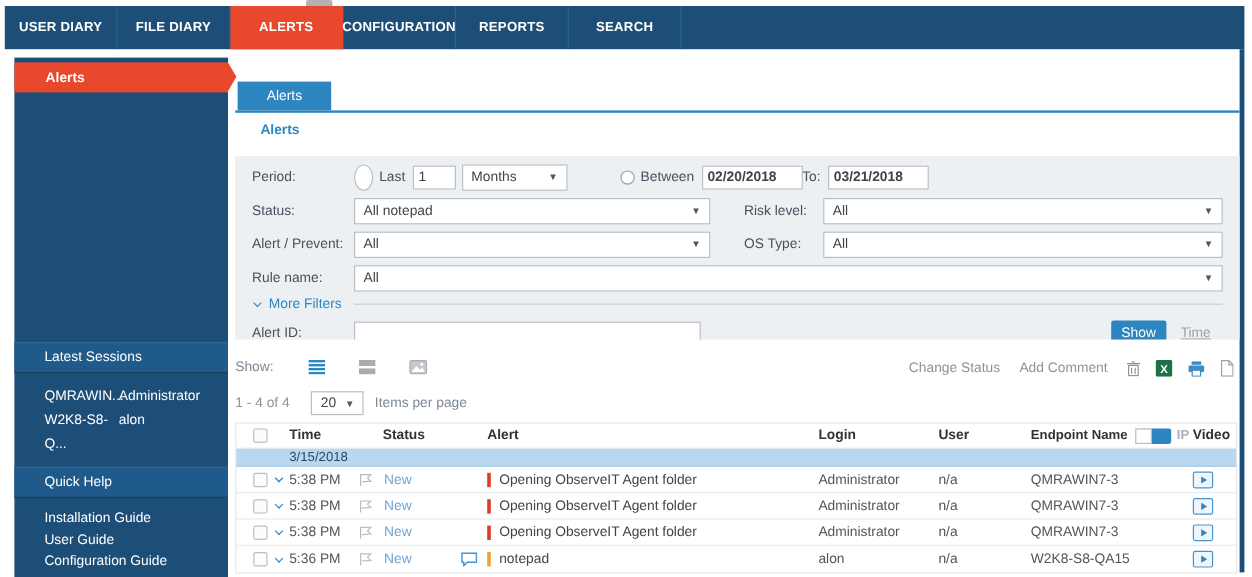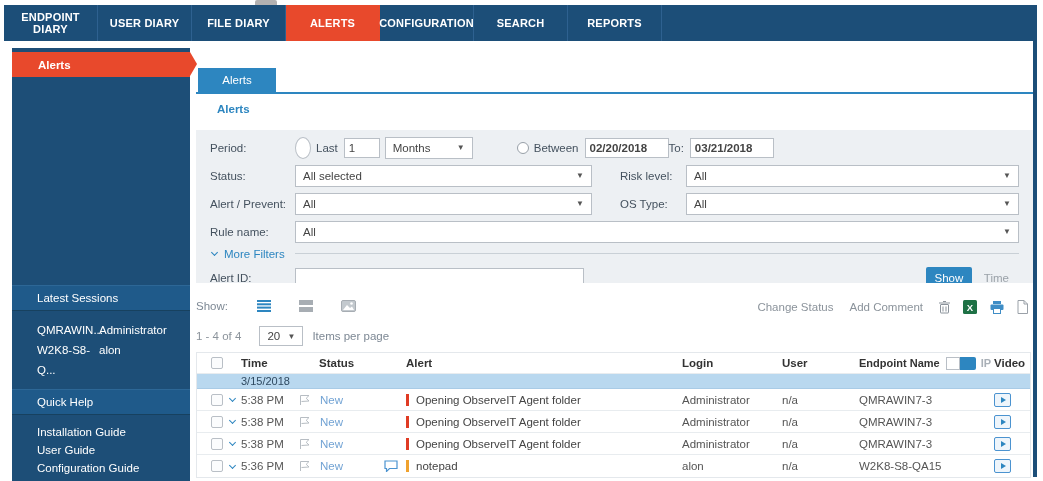--- a/index.html
+++ b/index.html
@@ -120,27 +120,26 @@
   .video-btn .tri { width:0; height:0; border-left:5px solid #2d86c0; border-top:3.5px solid transparent; border-bottom:3.5px solid transparent; margin-left:1px; }
 </style>
 </head>
 <body>
 
 <div class="page">
 
   <div class="artifact"></div>
 
   <div class="topnav">
-    <div class="nav-item">ENDPOINT DIARY</div>
     <div class="nav-item">USER DIARY</div>
     <div class="nav-item">FILE DIARY</div>
     <div class="nav-item active">ALERTS</div>
     <div class="nav-item">CONFIGURATION</div>
+    <div class="nav-item">REPORTS</div>
     <div class="nav-item">SEARCH</div>
-    <div class="nav-item">REPORTS</div>
     <div class="nav-fill"></div>
   </div>
 
   <div class="right-edge"></div>
 
   <div class="sidebar">
     <div class="side-alerts">
       <span>Alerts</span>
       <span class="side-arrow"></span>
     </div>
@@ -192,21 +191,21 @@
         <span class="radio"></span>
         <span class="rlabel">Between</span>
         <input type="text" class="in-date" value="02/20/2018" style="">
         <span class="rlabel" style="margin-left:0">To:</span>
         <input type="text" class="in-date" value="03/21/2018" style="">
       </div>
 
       <div class="f-row">
         <span class="f-label">Status:</span>
         <div class="sel sel-wide">
-          <span>All selected</span>
+          <span>All notepad</span>
           <span class="arr">▼</span>
         </div>
         <span class="f-label2">Risk level:</span>
         <div class="sel sel-right">
           <span>All</span>
           <span class="arr">▼</span>
         </div>
       </div>
 
       <div class="f-row">

